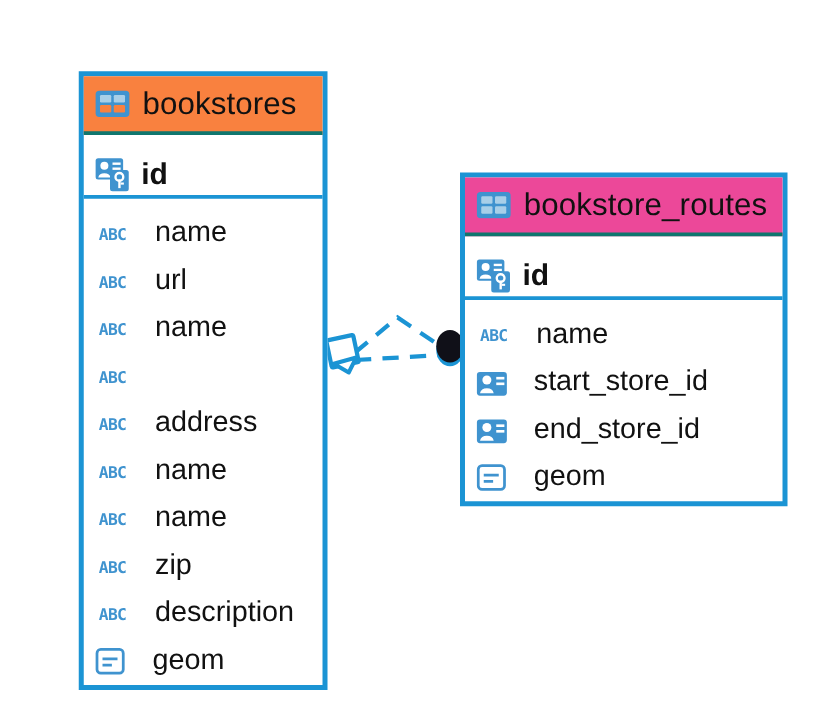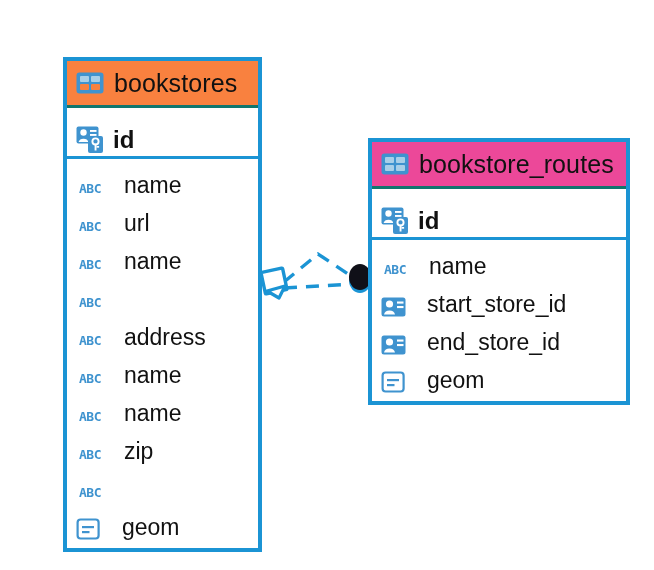--- a/index.html
+++ b/index.html
@@ -181,20 +181,21 @@
       <div class="field-row">
         <span class="icon icon-abc">ABC</span>
         <span class="field-label">name</span>
       </div>
       <div class="field-row">
         <span class="icon icon-abc">ABC</span>
         <span class="field-label">zip</span>
       </div>
       <div class="field-row">
         <span class="icon icon-abc">ABC</span>
+        <span class="field-label">description</span>
       </div>
       <div class="field-row">
         <span class="icon">
           <svg width="26" height="24" viewBox="0 0 26 24">
             <rect x="1.6" y="2.5" width="21" height="19" rx="3" fill="#ffffff" stroke="#3f93cf" stroke-width="2.2"></rect>
             <rect x="6" y="9" width="12" height="2.2" fill="#3f93cf"></rect>
             <rect x="6" y="14" width="7.5" height="2.2" fill="#3f93cf"></rect>
           </svg>
         </span>
         <span class="field-label">geom</span>

